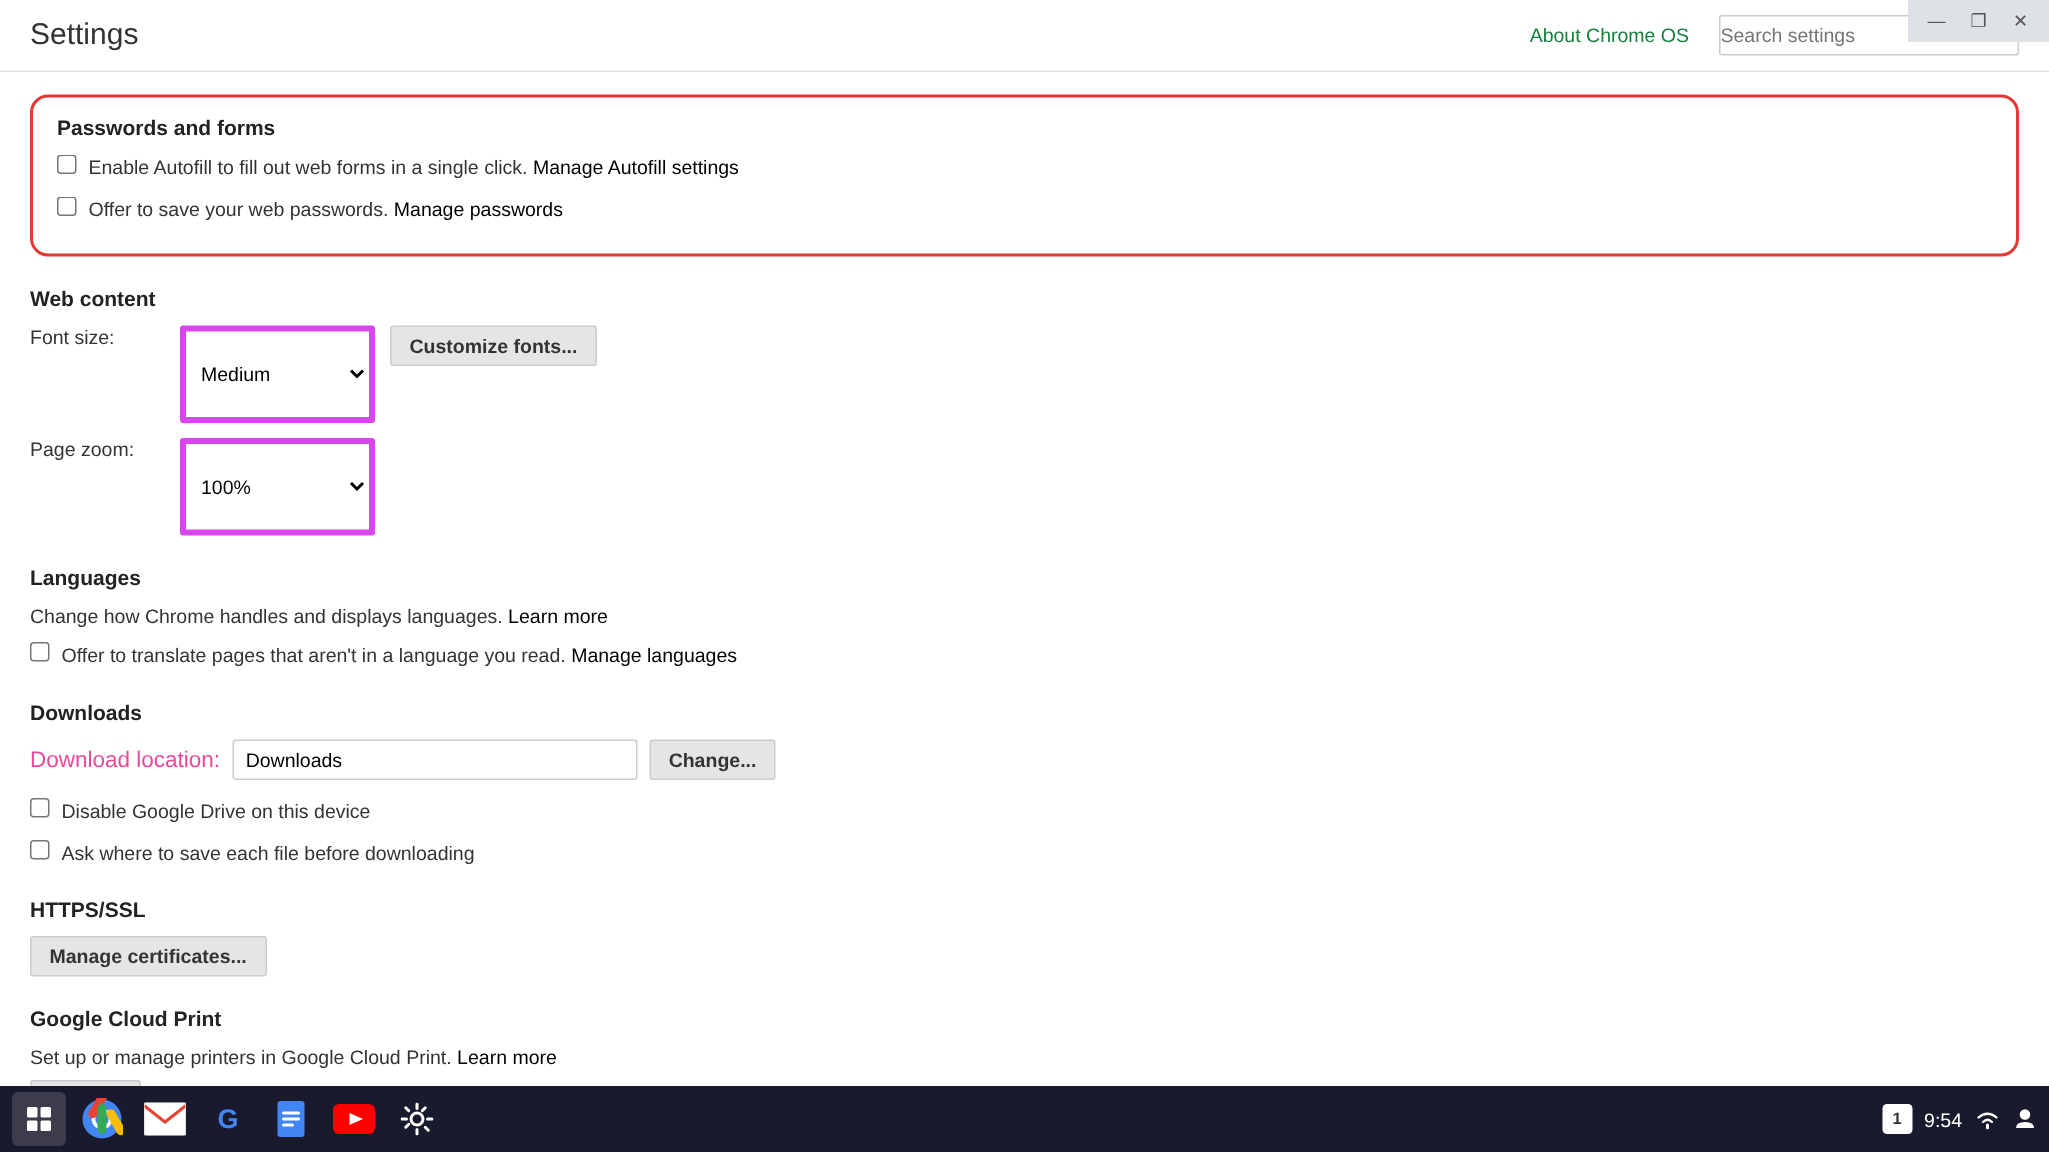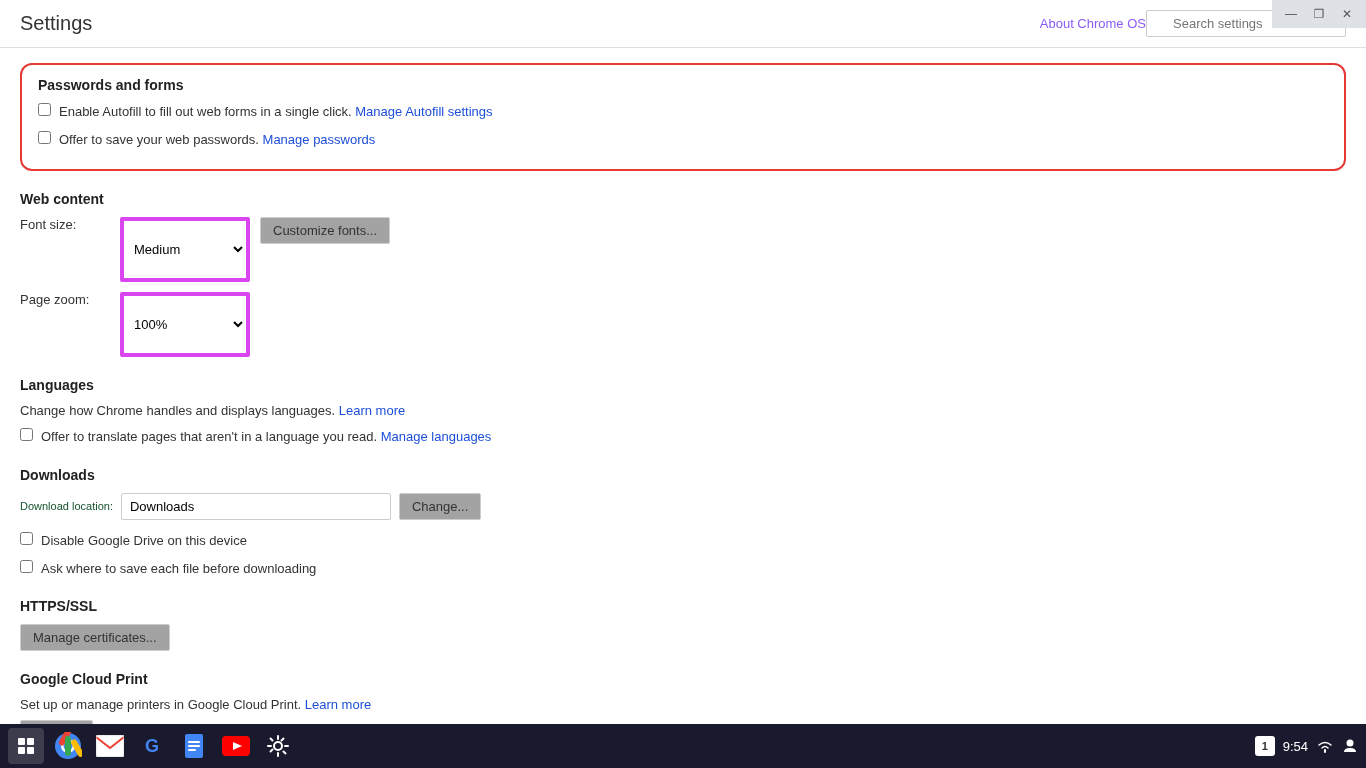--- a/index.html
+++ b/index.html
@@ -36,29 +36,30 @@
       background: #fff;
       position: relative;
     }
     .header-title {
       font-size: 20px;
       font-weight: normal;
       color: #333;
       margin-right: auto;
     }
     .about-chrome-link {
-      color: #8b5cf6;
+      color: #15803d;
       text-decoration: none;
       font-size: 13px;
+      margin-right: 20px;
       cursor: pointer;
     }
     .search-box {
       border: 1px solid #ccc;
       border-radius: 2px;
-      padding: 5px 26px;
+      padding: 5px 0;
       font-size: 13px;
       width: 200px;
       outline: none;
       color: #999;
     }
 
     
     .main-content {
       flex: 1;
       overflow-y: auto;
@@ -94,21 +95,21 @@
       color: #333;
       gap: 8px;
     }
     .checkbox-row input[type="checkbox"] {
       margin-top: 2px;
       cursor: pointer;
       flex-shrink: 0;
     }
     .checkbox-row span { line-height: 1.4; }
     .link-blue {
-      color: #1d4ed8;
+      color: #000000;
       text-decoration: none;
       cursor: pointer;
     }
 
     
     .form-row {
       display: flex;
       align-items: flex-start;
       margin-bottom: 10px;
       gap: 10px;
@@ -125,42 +126,43 @@
       font-size: 13px;
       background: #fff;
       cursor: pointer;
       min-width: 130px;
     }
     .btn {
       border: 1px solid #ccc;
       border-radius: 2px;
       padding: 5px 12px;
       font-size: 13px;
-      background: #a3a3a3;
-      cursor: pointer;
-      color: #333;
+      background: #e5e5e5;
+      cursor: pointer;
+      color: #333;
+      font-weight: bold;
     }
 
     
     .lang-desc {
       font-size: 13px;
       color: #333;
       margin-bottom: 8px;
     }
 
     
     .download-location-row {
       display: flex;
       align-items: center;
       margin-bottom: 10px;
       gap: 8px;
     }
     .download-location-row label {
-      font-size: 11px;
-      color: #14532d;
+      font-size: 15px;
+      color: #ec4899;
       white-space: nowrap;
     }
     .download-input {
       border: 1px solid #ccc;
       border-radius: 2px;
       padding: 5px 8px;
       font-size: 13px;
       width: 270px;
       background: #fff;
     }

